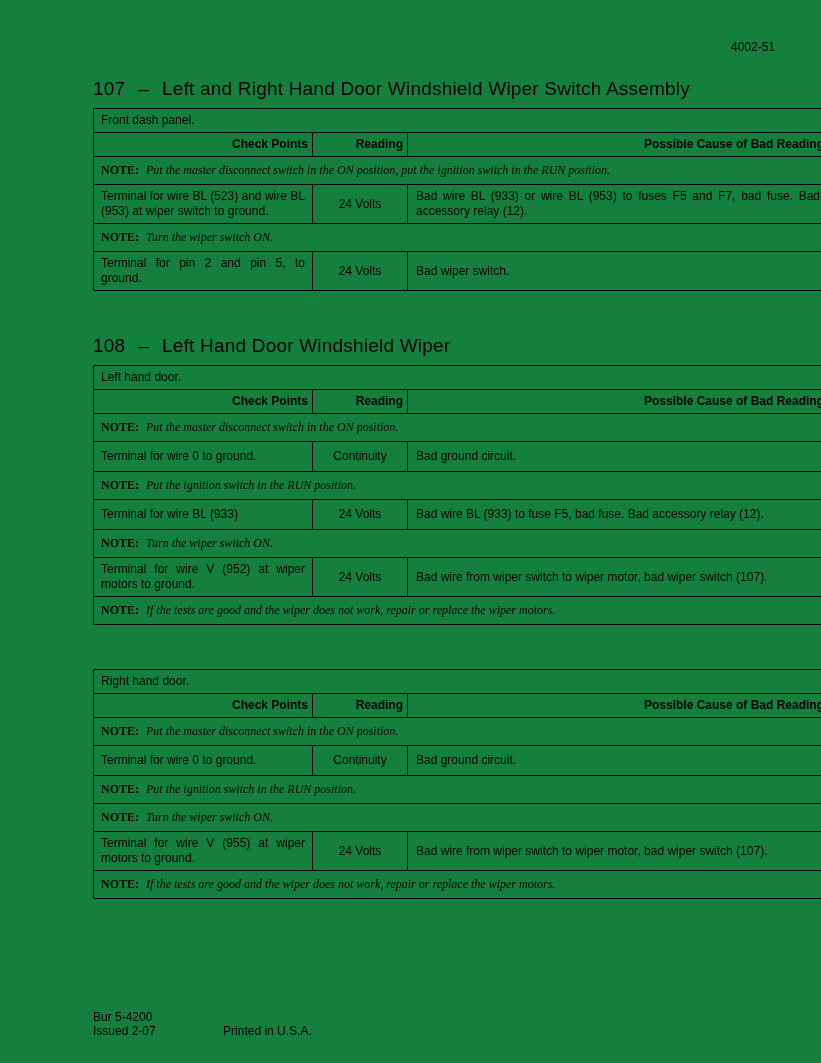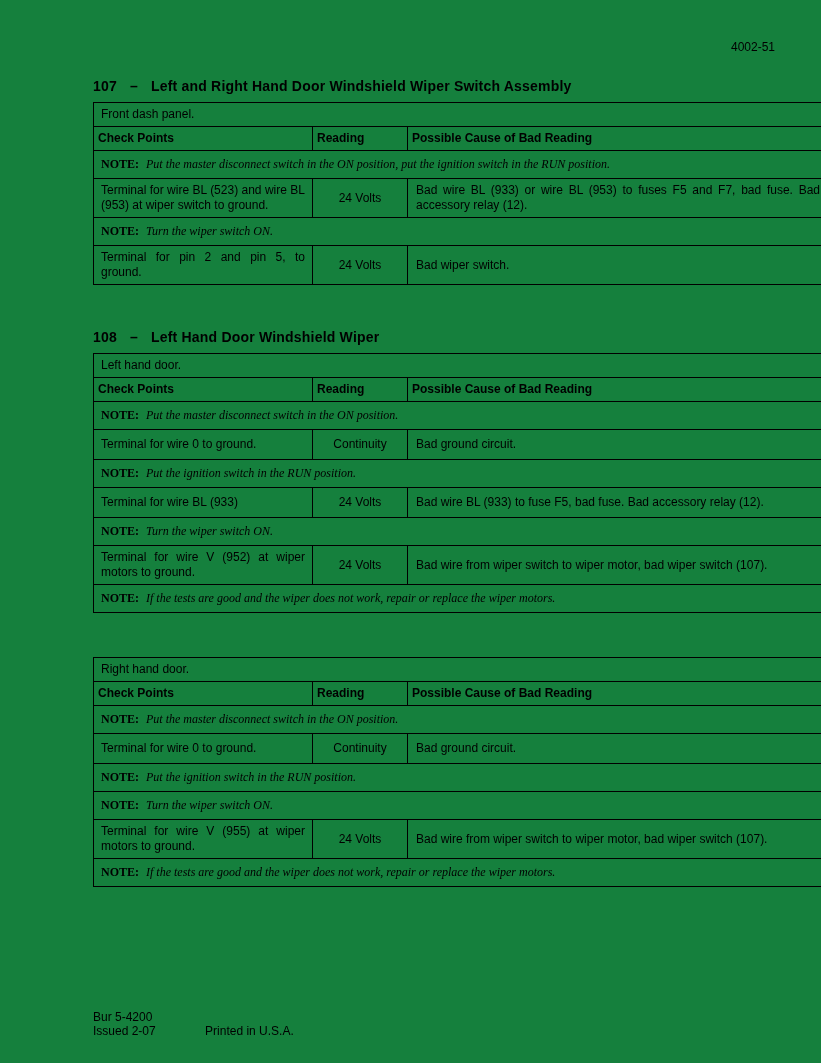--- a/index.html
+++ b/index.html
@@ -21,22 +21,22 @@
     color: #000;
   }
   .content {
     position: absolute;
     top: 78px;
     left: 93px;
     width: 682px;
   }
   .section + .section { margin-top: 44px; }
   .section-heading {
-    font-size: 14px;
-    font-weight: bold;
+    font-size: 19px;
+    font-weight: normal;
     letter-spacing: 0.2px;
     margin: 0 0 8px 0;
     white-space: nowrap;
   }
   .sec-dash { margin: 0 13px; }
   table.check-table {
     width: 736px;
     border-collapse: collapse;
     table-layout: fixed;
   }
@@ -48,21 +48,21 @@
   }
   tr.row-loc td {
     padding: 4px 7px;
     height: 23px;
     text-align: left;
   }
   tr.row-header th {
     padding: 4px 4px;
     height: 23px;
     font-weight: bold;
-    text-align: left;
+    text-align: right;
   }
   tr.row-note td {
     padding: 6px 7px;
     height: 27px;
     text-align: left;
     font-family: Liberation Serif, serif;
   }
   .note-label { font-weight: bold; font-style: normal; margin-right: 7px; }
   .note-text { font-style: italic; }
   tr.row-data td { height: 30px; }
@@ -82,21 +82,21 @@
     position: absolute;
     top: 1010px;
     left: 93px;
     width: 682px;
     font-size: 12px;
     display: flex;
     justify-content: space-between;
     align-items: baseline;
     flex-direction: column;
   }
-  .footer-right span + span { margin-left: 46px; text-align: right; }
+  .footer-right span + span { margin-left: 64px; text-align: right; }
 </style>
 </head>
 <body>
 
 <div class="page">
 
   <div class="page-number">4002-51</div>
 
   <div class="content">
 

